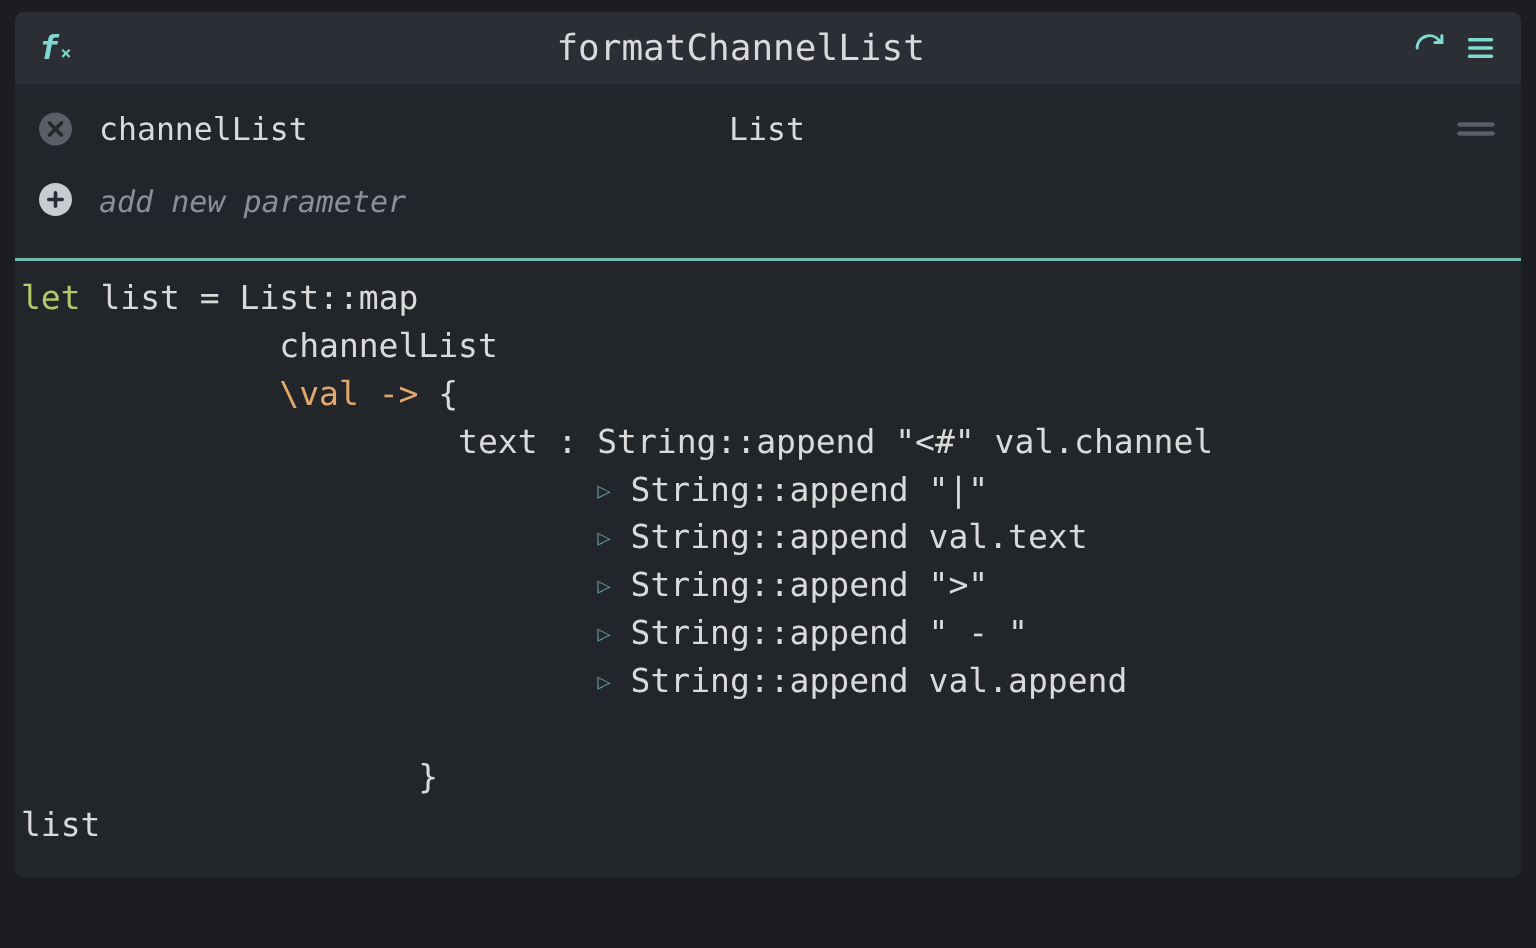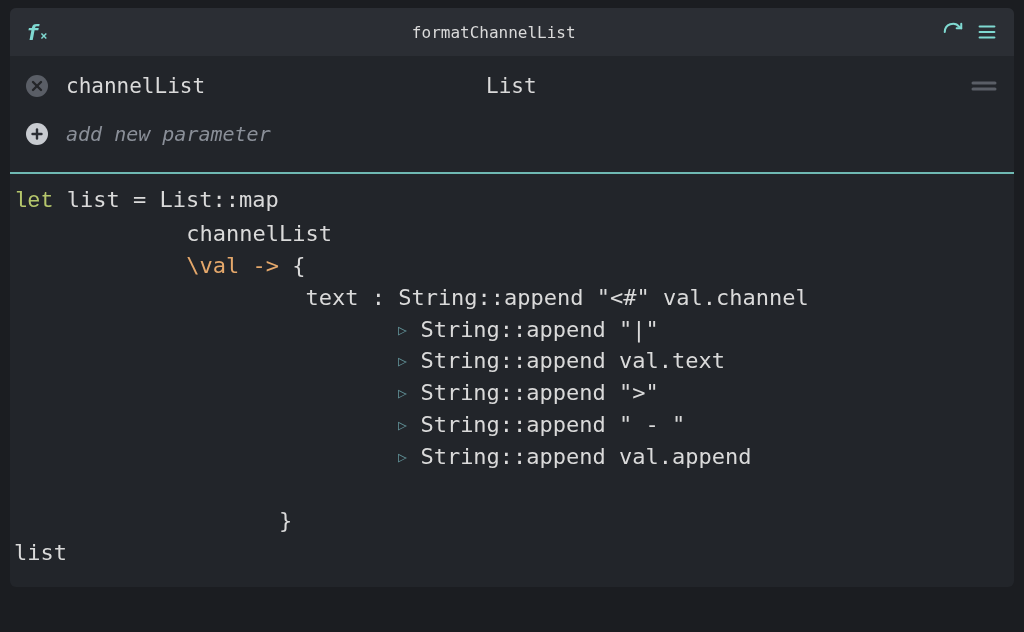--- a/index.html
+++ b/index.html
@@ -51,21 +51,21 @@
     font-style: italic;
     font-weight: 600;
     font-size: 22px;
     display: flex; align-items: baseline;
   }
   .fx .sub { font-size: 12px; margin-left: 1px; }
   .hdr-title {
     flex: 1;
     text-align: center;
     color: var(--fg);
-    font-size: 16px;
+    font-size: 24px;
   }
   .hdr-actions {
     display: flex; align-items: center; gap: 8px;
     color: var(--accent);
   }
   .icon-btn {
     width: 26px; height: 26px;
     display: inline-flex; align-items: center; justify-content: center;
     cursor: pointer;
     color: var(--accent);
@@ -98,41 +98,41 @@
     font-size: 21px;
     flex: 1;
   }
   .drag-handle {
     color: #5a5e66;
     font-size: 28px;
     letter-spacing: -3px;
     line-height: 0;
   }
   .add-row {
-    display: flex; align-items: center;
+    display: flex; 
     color: var(--fg-dim);
   }
   .add-row .label {
     font-style: italic;
     font-size: 20px;
   }
   hr.rule {
     border: none;
     border-top: 2px solid var(--accent-dim);
     margin: 12px 0 0 0;
   }
   
   .code {
     padding: 10px 4px 18px 4px;
     line-height: 1.45;
     font-size: 22px;
     white-space: pre;
     color: var(--fg);
   }
-  .kw { color: var(--keyword); font-family: Liberation Mono, monospace; }
+  .kw { color: var(--keyword); }
   .ident { color: var(--fg); }
   .orange { color: var(--orange); }
   .str { color: var(--fg); }
   .tri {
     color: var(--triangle);
     font-size: 15px;
     display: inline-block;
     position: relative;
     top: -2px;
   }

